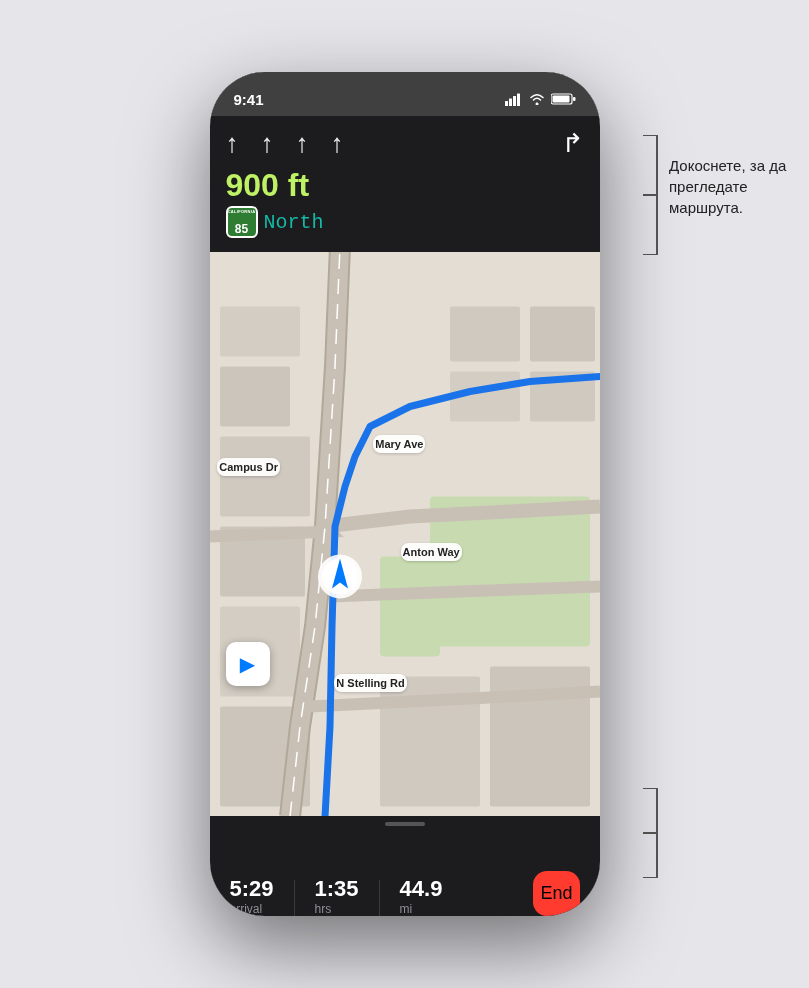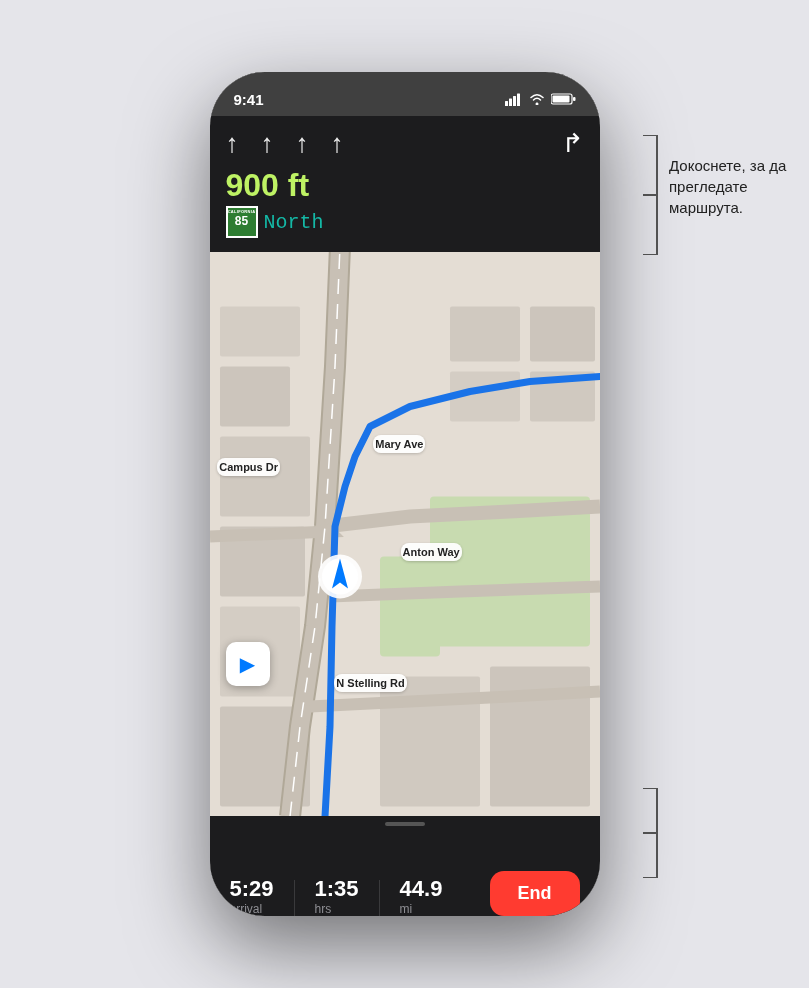--- a/index.html
+++ b/index.html
@@ -143,23 +143,23 @@
     .road-badge {
       display: flex;
       align-items: center;
       gap: 6px;
       margin-top: 2px;
     }
     .highway-shield {
       width: 32px;
       height: 32px;
       background: #2e7d32;
-      border-radius: 0;
-      display: flex;
-      align-items: flex-start;
+      border-radius: 6px;
+      display: flex;
+      align-items: flex-end;
       justify-content: center;
       color: #fff;
       font-size: 11px;
       font-weight: 700;
       border: 2px solid #fff;
       position: relative;
     }
     .highway-shield::before {
       content: 'CALIFORNIA';
       position: absolute;
@@ -241,26 +241,26 @@
       margin-top: 1px;
     }
     .stat-divider {
       width: 1px;
       height: 36px;
       background: #3a3a3c;
     }
     .end-button {
       margin-left: auto;
       background: #ff3b30;
-      color: #ffffff;
+      color: #000000;
       border: none;
       border-radius: 14px;
-      padding: 12px 28px;
+      padding: 12px 7px;
       font-size: 18px;
-      font-weight: 700;
+      font-weight: 400;
       cursor: pointer;
     }
 
     
     .home-indicator {
       position: absolute;
       bottom: 8px;
       left: 50%;
       transform: translateX(-50%);
       width: 120px;

